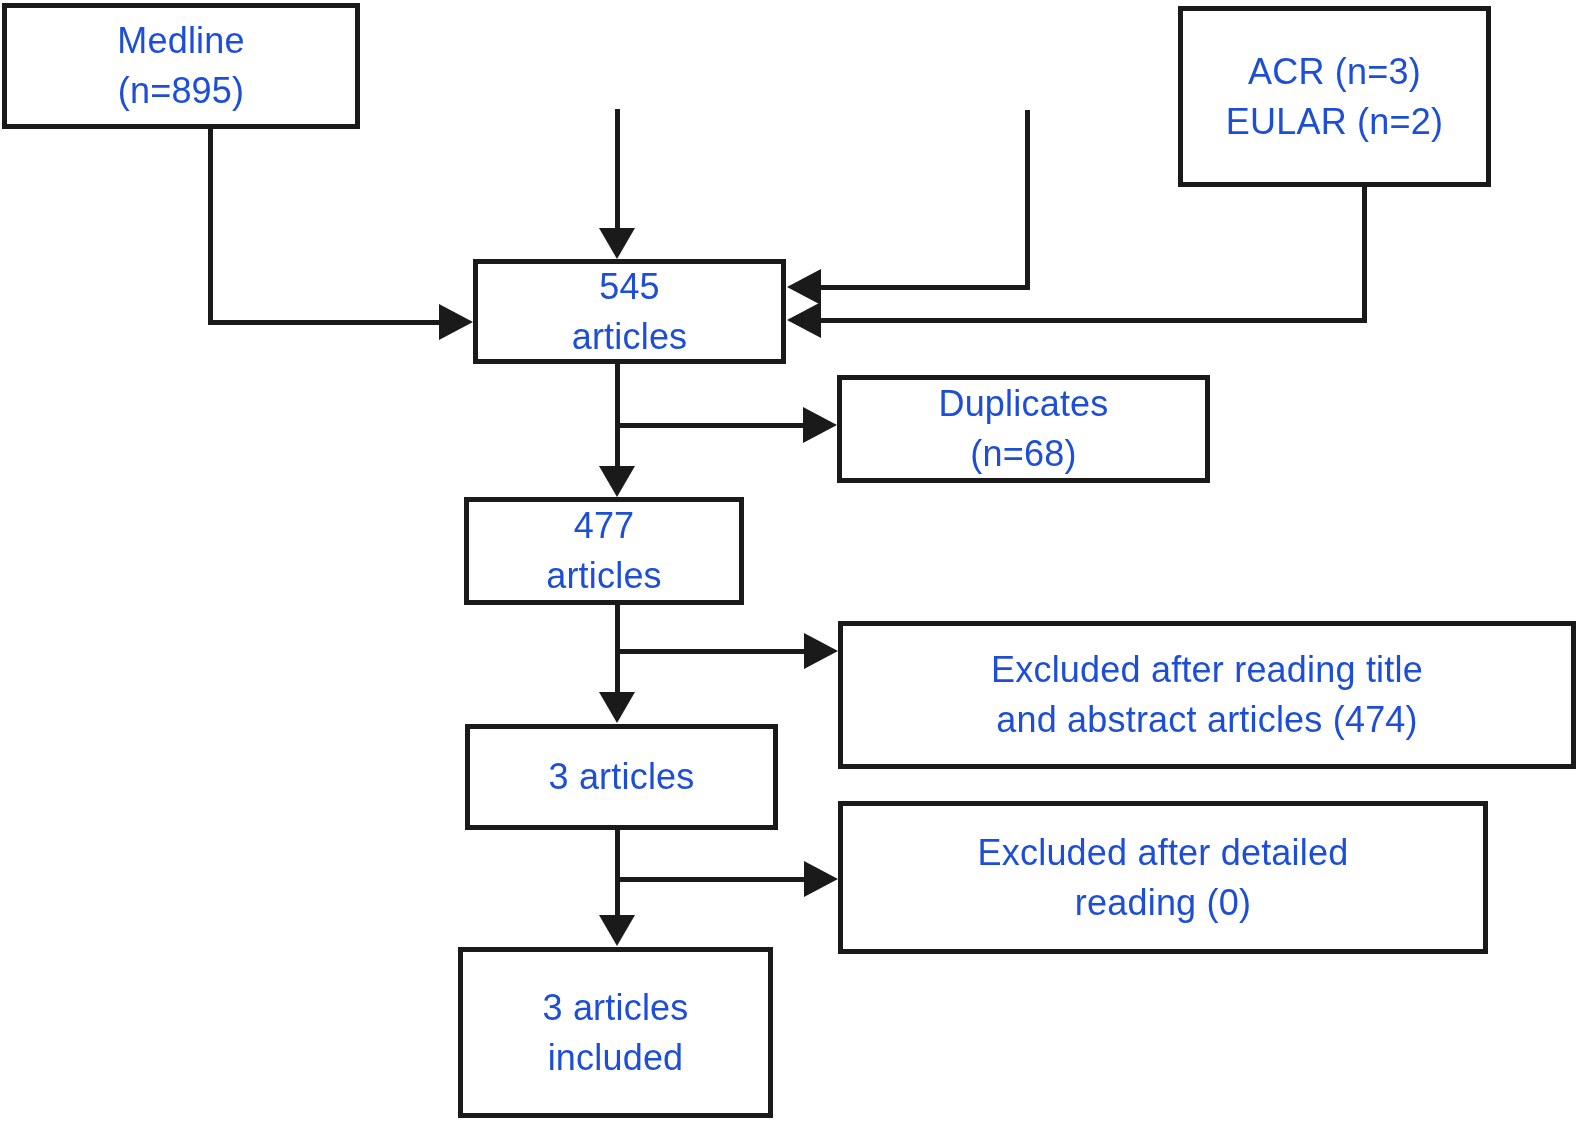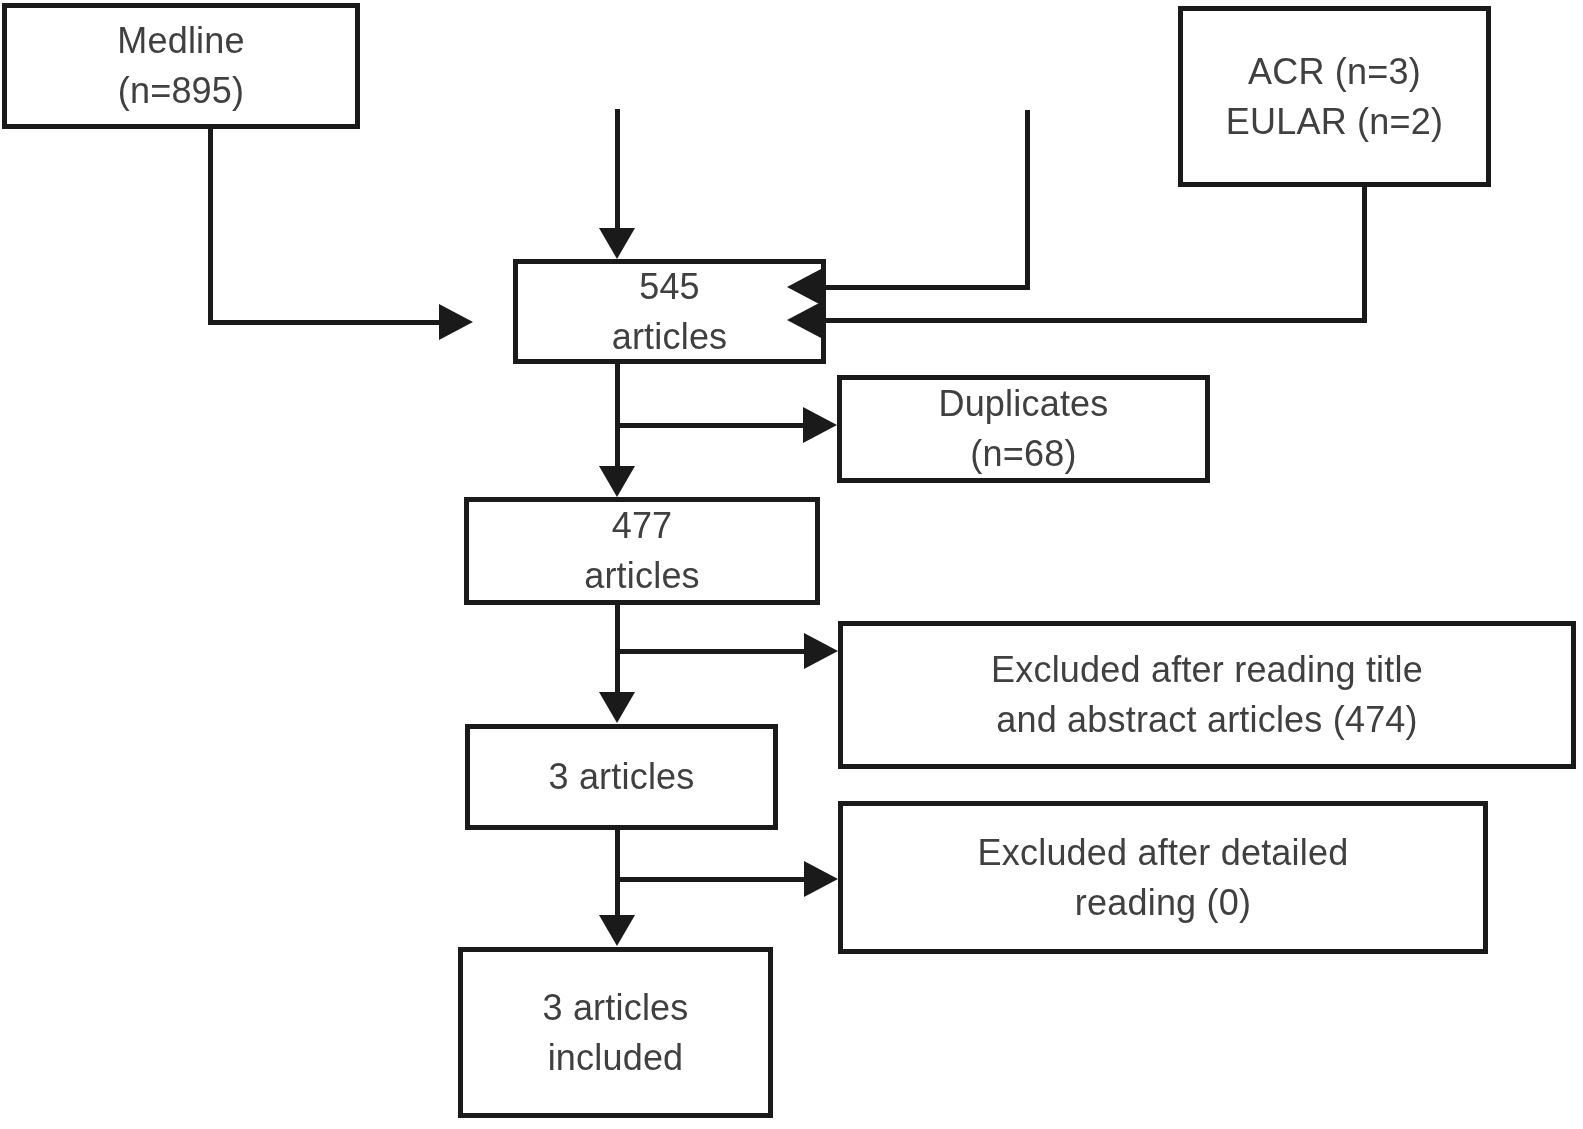--- a/index.html
+++ b/index.html
@@ -6,21 +6,21 @@
     margin: 0;
     padding: 0;
     background: #ffffff;
   }
   #canvas {
     position: relative;
     width: 1583px;
     height: 1129px;
     background: #ffffff;
     font-family: "Liberation Sans", "DejaVu Sans", sans-serif;
-    color: #404040;
+    color: #1d4ed8;
     overflow: hidden;
   }
   .node {
     position: absolute;
     box-sizing: border-box;
     border: 5px solid #1a1a1a;
     background: #ffffff;
     display: flex;
     flex-direction: column;
     align-items: center;
@@ -66,31 +66,31 @@
     <span>(n=895)</span>
   </div>
 
 
 
   <div class="node" style="left:1178px; top:6px; width:313px; height:181px;">
     <span>ACR (n=3)</span>
     <span>EULAR (n=2)</span>
   </div>
 
-  <div class="node" style="left:473px; top:259px; width:313px; height:105px;margin-left:40px;">
+  <div class="node" style="left:473px; top:259px; width:313px; height:105px;">
     <span>545</span>
     <span>articles</span>
   </div>
 
   <div class="node" style="left:837px; top:375px; width:373px; height:108px;text-align:right;">
     <span>Duplicates</span>
     <span>(n=68)</span>
   </div>
 
-  <div class="node" style="left:464px; top:497px; width:356px; height:108px;">
+  <div class="node" style="left:464px; top:497px; width:280px; height:108px;">
     <span>477</span>
     <span>articles</span>
   </div>
 
   <div class="node" style="left:838px; top:577px; width:738px; height:148px;margin-top:44px;">
     <span>Excluded after reading title</span>
     <span>and abstract articles (474)</span>
   </div>
 
   <div class="node" style="left:465px; top:724px; width:313px; height:106px;">

